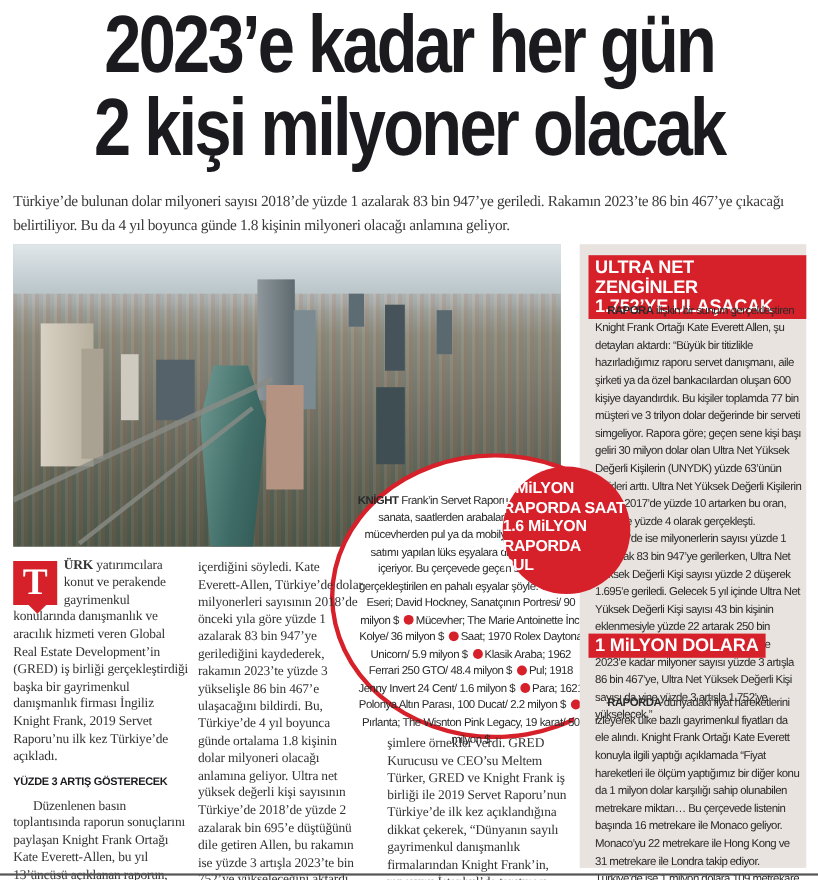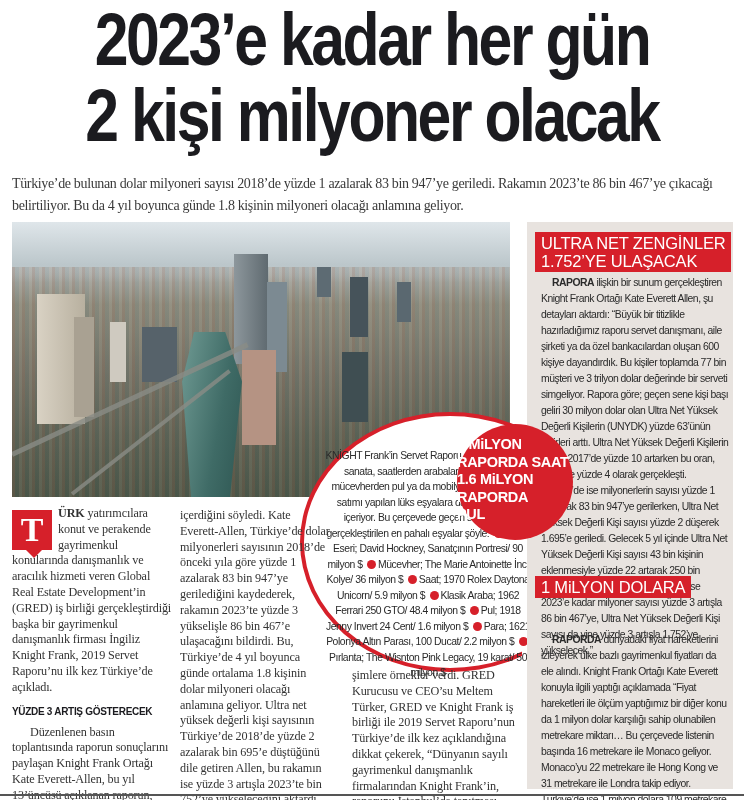--- a/index.html
+++ b/index.html
@@ -41,39 +41,39 @@
     border-radius: 50%;
     border: 4px solid #d6202a;
     background: #ffffff;
     clip-path: polygon(0 0, 74% 0, 74% 100%, 0 100%);
   }
   .circle-text {
     position: absolute; left: 322px; top: 448px; width: 212px;
     font-family: "Liberation Sans", sans-serif; font-size: 10.4px; line-height: 15.5px;
     text-align: center; color: #2a2a2a; letter-spacing: -0.45px;
   }
-  .circle-text b { font-weight: 400; }
+  .circle-text b { font-weight: 700; }
   .dot { display: inline-block; width: 9px; height: 9px; border-radius: 50%;
     background: #d6202a; vertical-align: -1px; margin: 0 2px; }
 
   .red-disc {
     position: absolute; left: 457px; top: 424px; width: 116px; height: 116px;
     border-radius: 50%; background: #d6202a; color: #fff;
     font-family: "Liberation Sans", sans-serif; font-weight: 700;
     font-size: 14.5px; line-height: 17.5px; text-align: left;
     padding-top: 12px; letter-spacing: -0.3px;
   }
 
   .sidebar {
     position: absolute; left: 527px; top: 222px; width: 206px; height: 567px;
     background: #e8e3df;
   }
   .side-head {
     position: absolute; background: #d6202a; color: #fff;
-    font-family: "Liberation Sans", sans-serif; font-weight: 400;
+    font-family: "Liberation Sans", sans-serif; font-weight: 700;
     font-size: 16.5px; line-height: 18px; letter-spacing: -0.2px;
     padding: 2px 6px 2px 6px;
   }
   .side-text {
     position: absolute; font-family: "Liberation Sans", sans-serif;
     font-size: 10.4px; line-height: 16px; color: #2a2a2a; letter-spacing: -0.5px;
   }
   .side-text b { font-weight: 700; margin-left: 11px; }
 
   .col {

